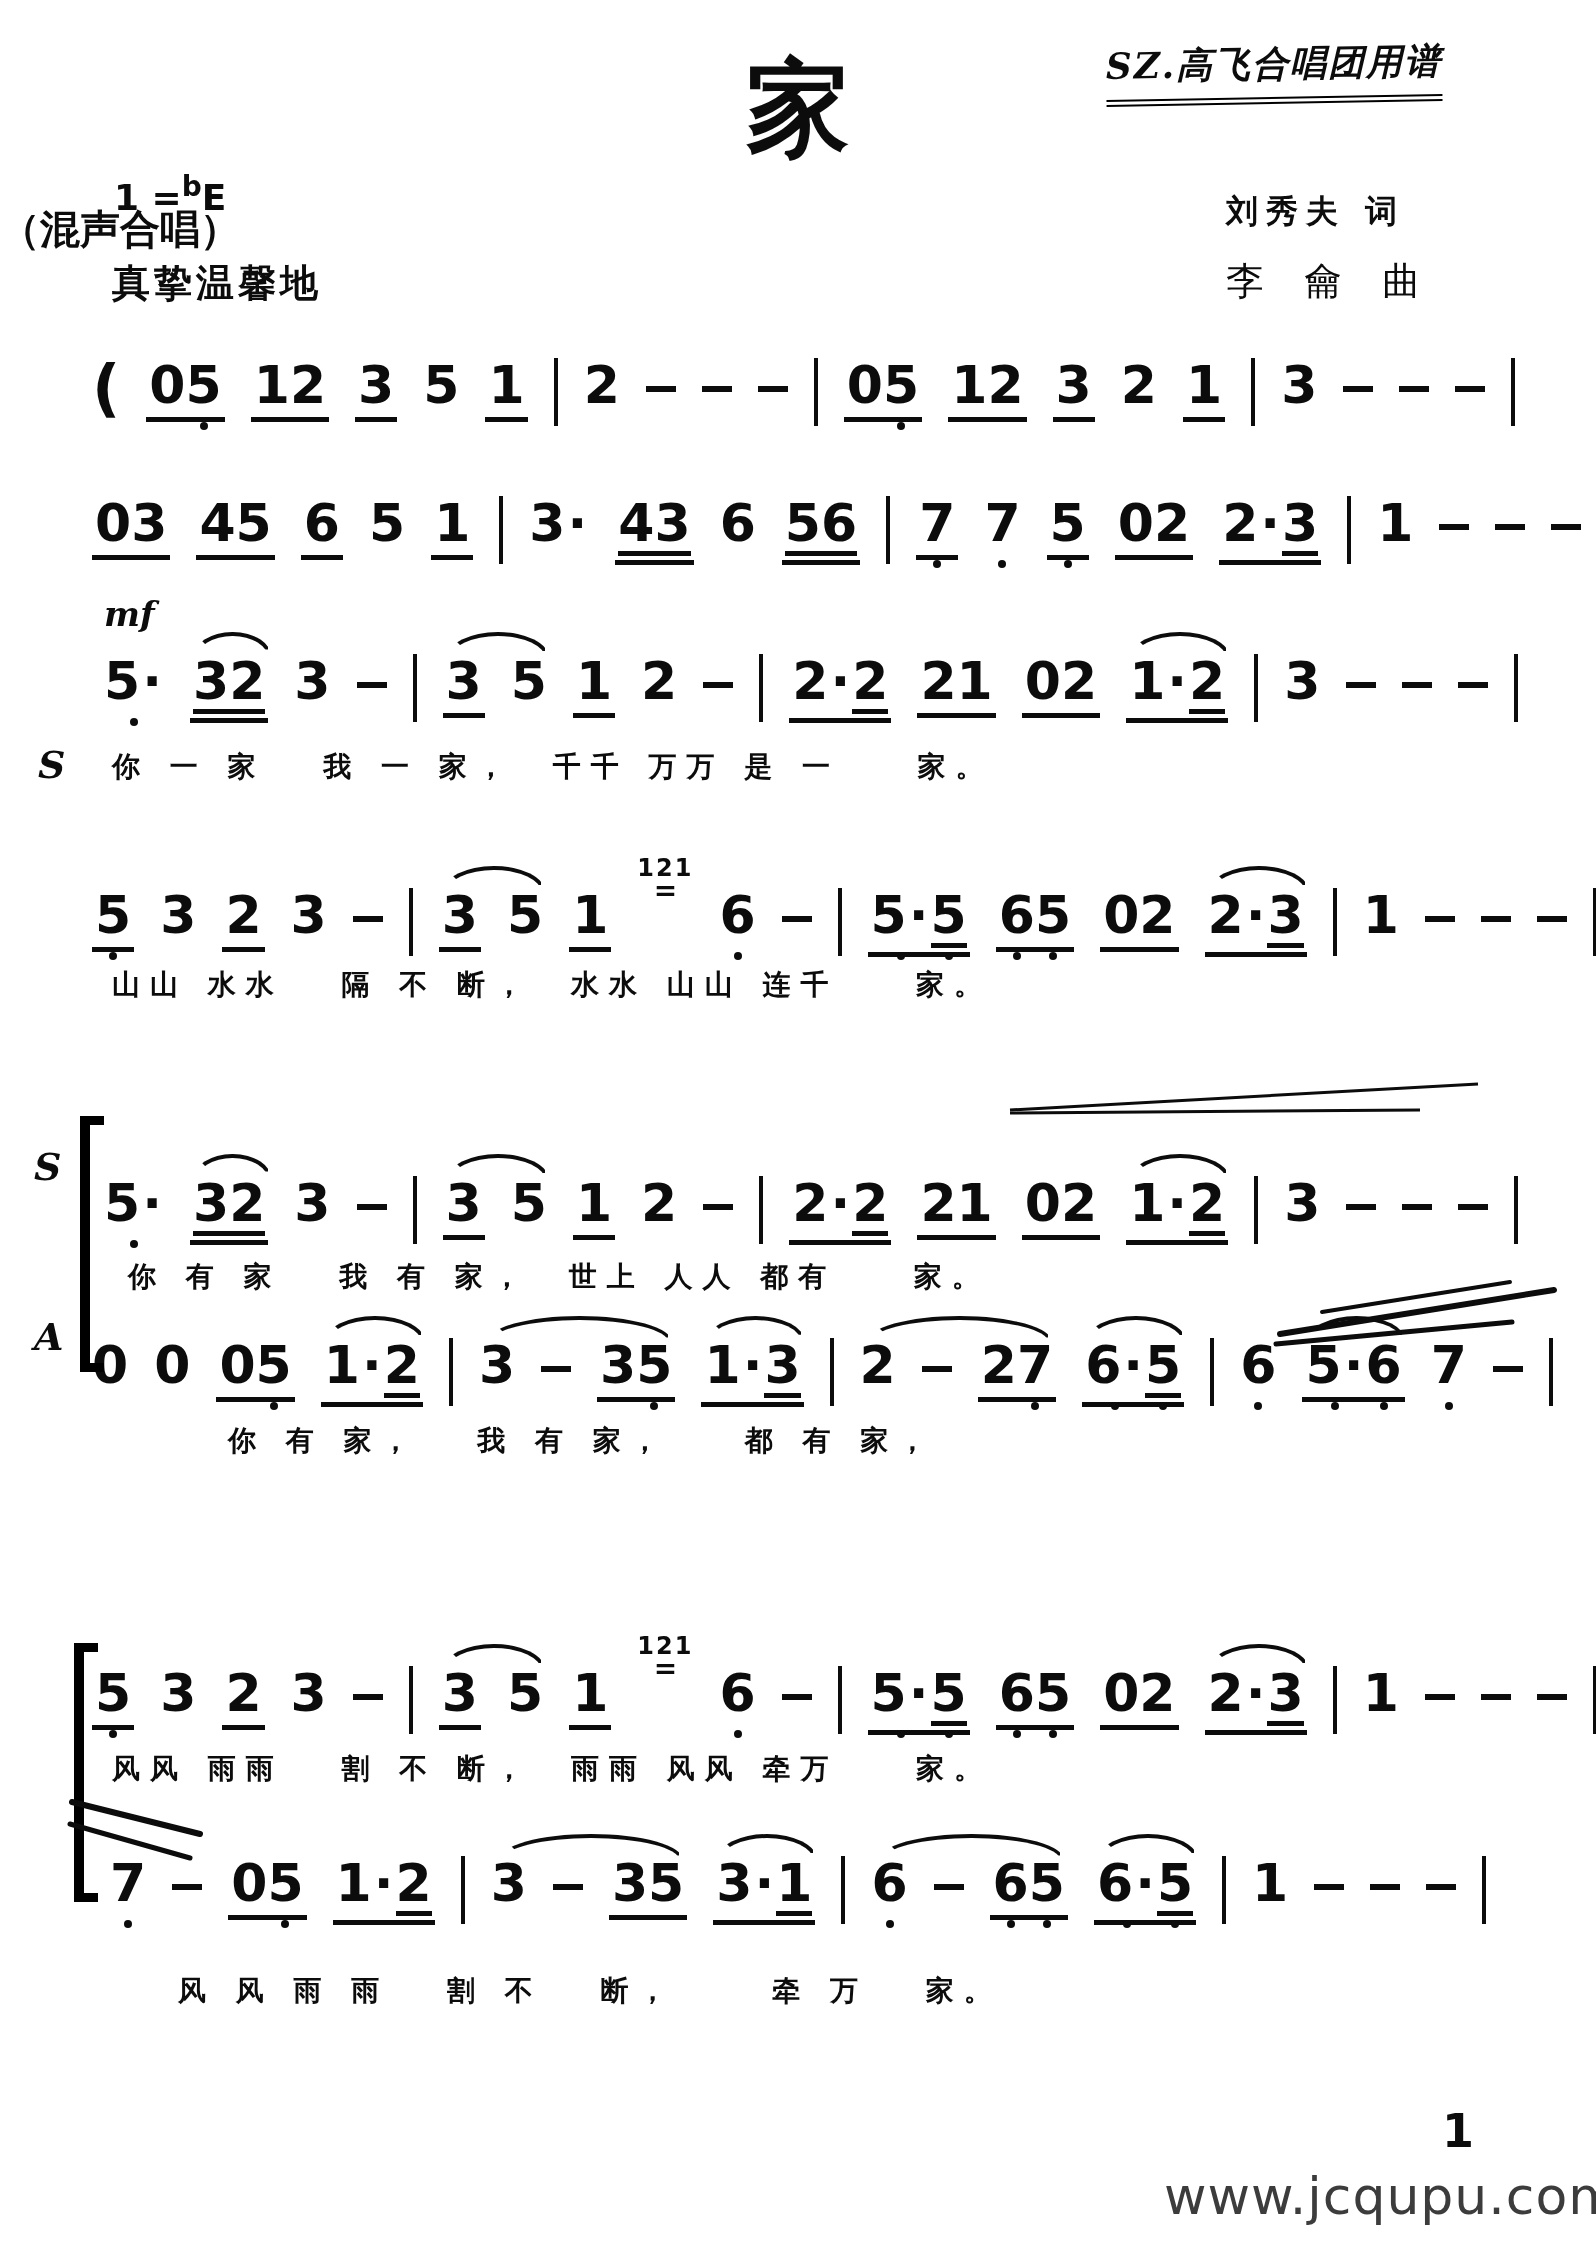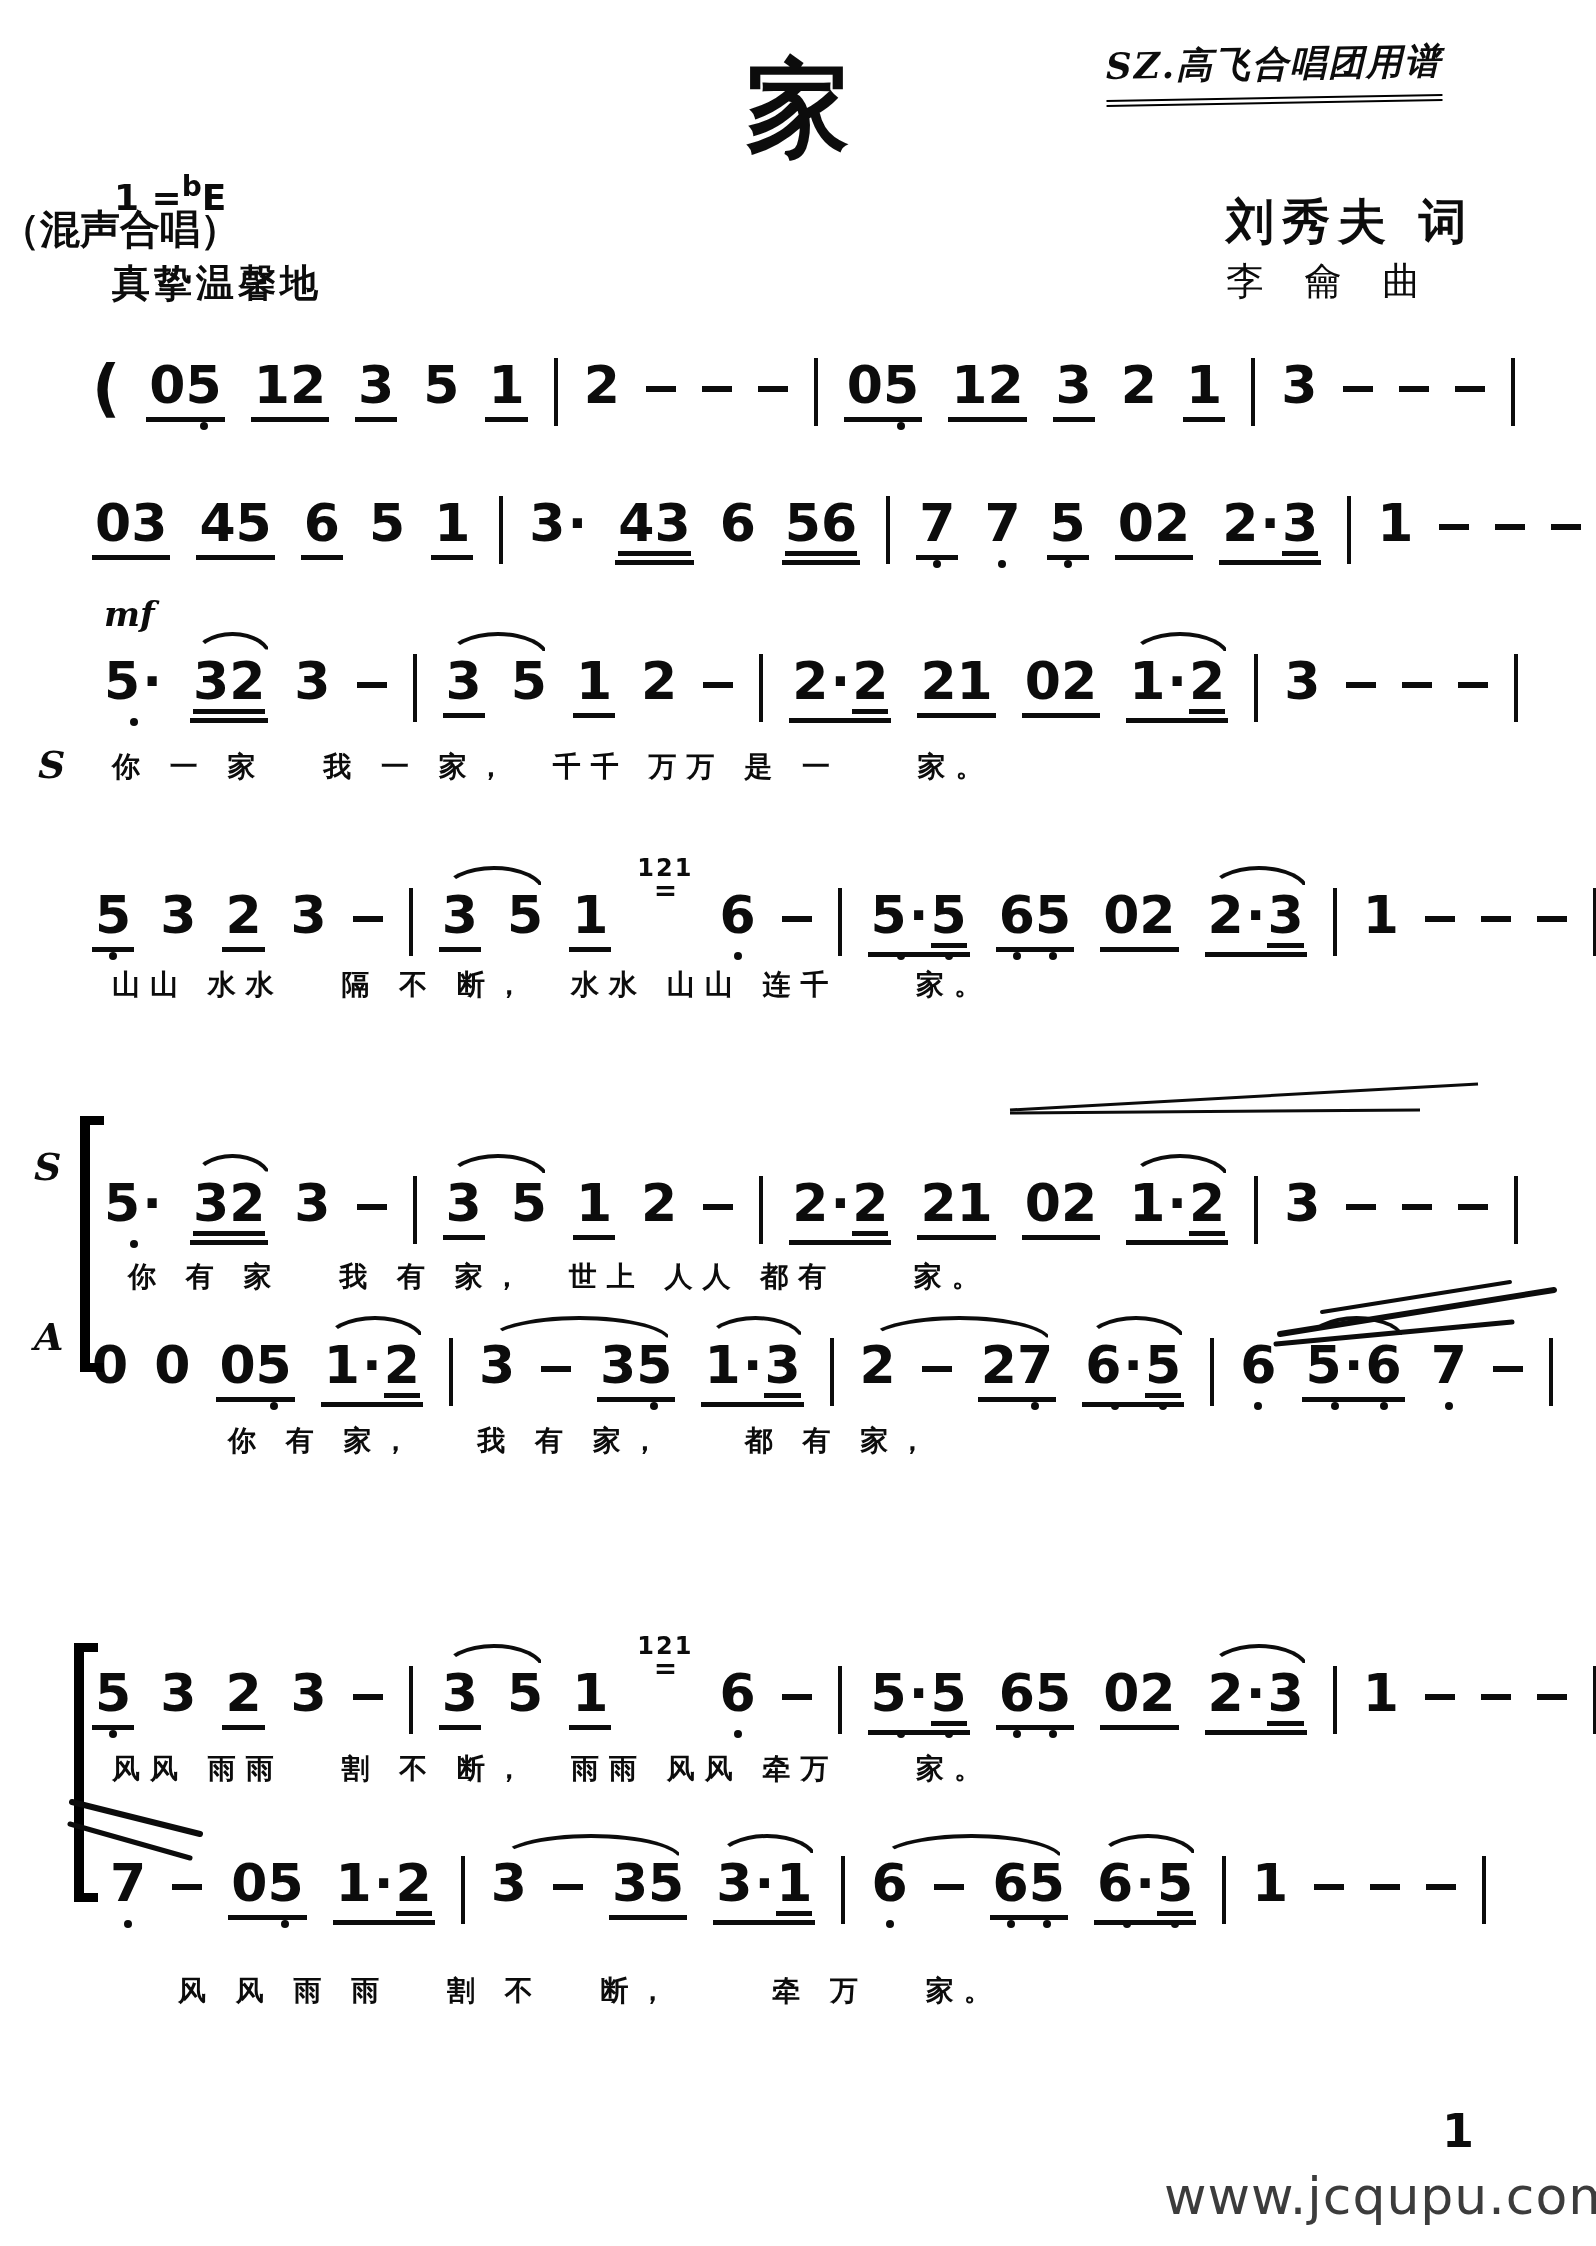--- a/index.html
+++ b/index.html
@@ -7,21 +7,21 @@
         font-family:"DejaVu Sans","Liberation Sans",sans-serif;color:#0c0c0c;}
 
   
   .hand-note{position:absolute;left:1106px;top:40px;font:bold italic 36px "DejaVu Serif","Liberation Serif",serif;
              letter-spacing:2px;border-bottom:7px double #000;padding-bottom:8px;transform:rotate(-1deg);}
   .title{position:absolute;left:0;right:0;top:40px;text-align:center;
          font:bold 104px "DejaVu Serif","Liberation Serif",serif;}
   .key-sig{position:absolute;left:114px;top:170px;font-weight:bold;font-size:36px;}
   .key-sig sup{font-size:28px;vertical-align:14px;}
   .subtitle{position:absolute;left:0;right:0;top:202px;font-weight:bold;font-size:40px;}
-  .credit-lyricist{position:absolute;left:1226px;top:190px;font-weight:bold;font-size:48px;letter-spacing:8px;}
+  .credit-lyricist{position:absolute;left:1226px;top:190px;font-weight:bold;font-size:32px;letter-spacing:8px;}
   .credit-composer{position:absolute;left:1226px;top:256px;font-weight:normal;font-size:38px;letter-spacing:14px;}
   .expression{position:absolute;left:112px;top:258px;font-weight:bold;font-size:38px;letter-spacing:4px;}
 
   
   .srow{position:absolute;display:flex;align-items:flex-start;column-gap:26px;}
   .srow.notes{font-weight:bold;font-size:52px;line-height:1.05;height:70px;}
   .srow.lyrics{font-weight:bold;font-size:28px;white-space:pre;letter-spacing:10px;}
   .srow.dynamic{font:bold italic 34px "DejaVu Serif","Liberation Serif",serif;}
   .voice-label{position:absolute;font:bold italic 38px "DejaVu Serif","Liberation Serif",serif;}
 

